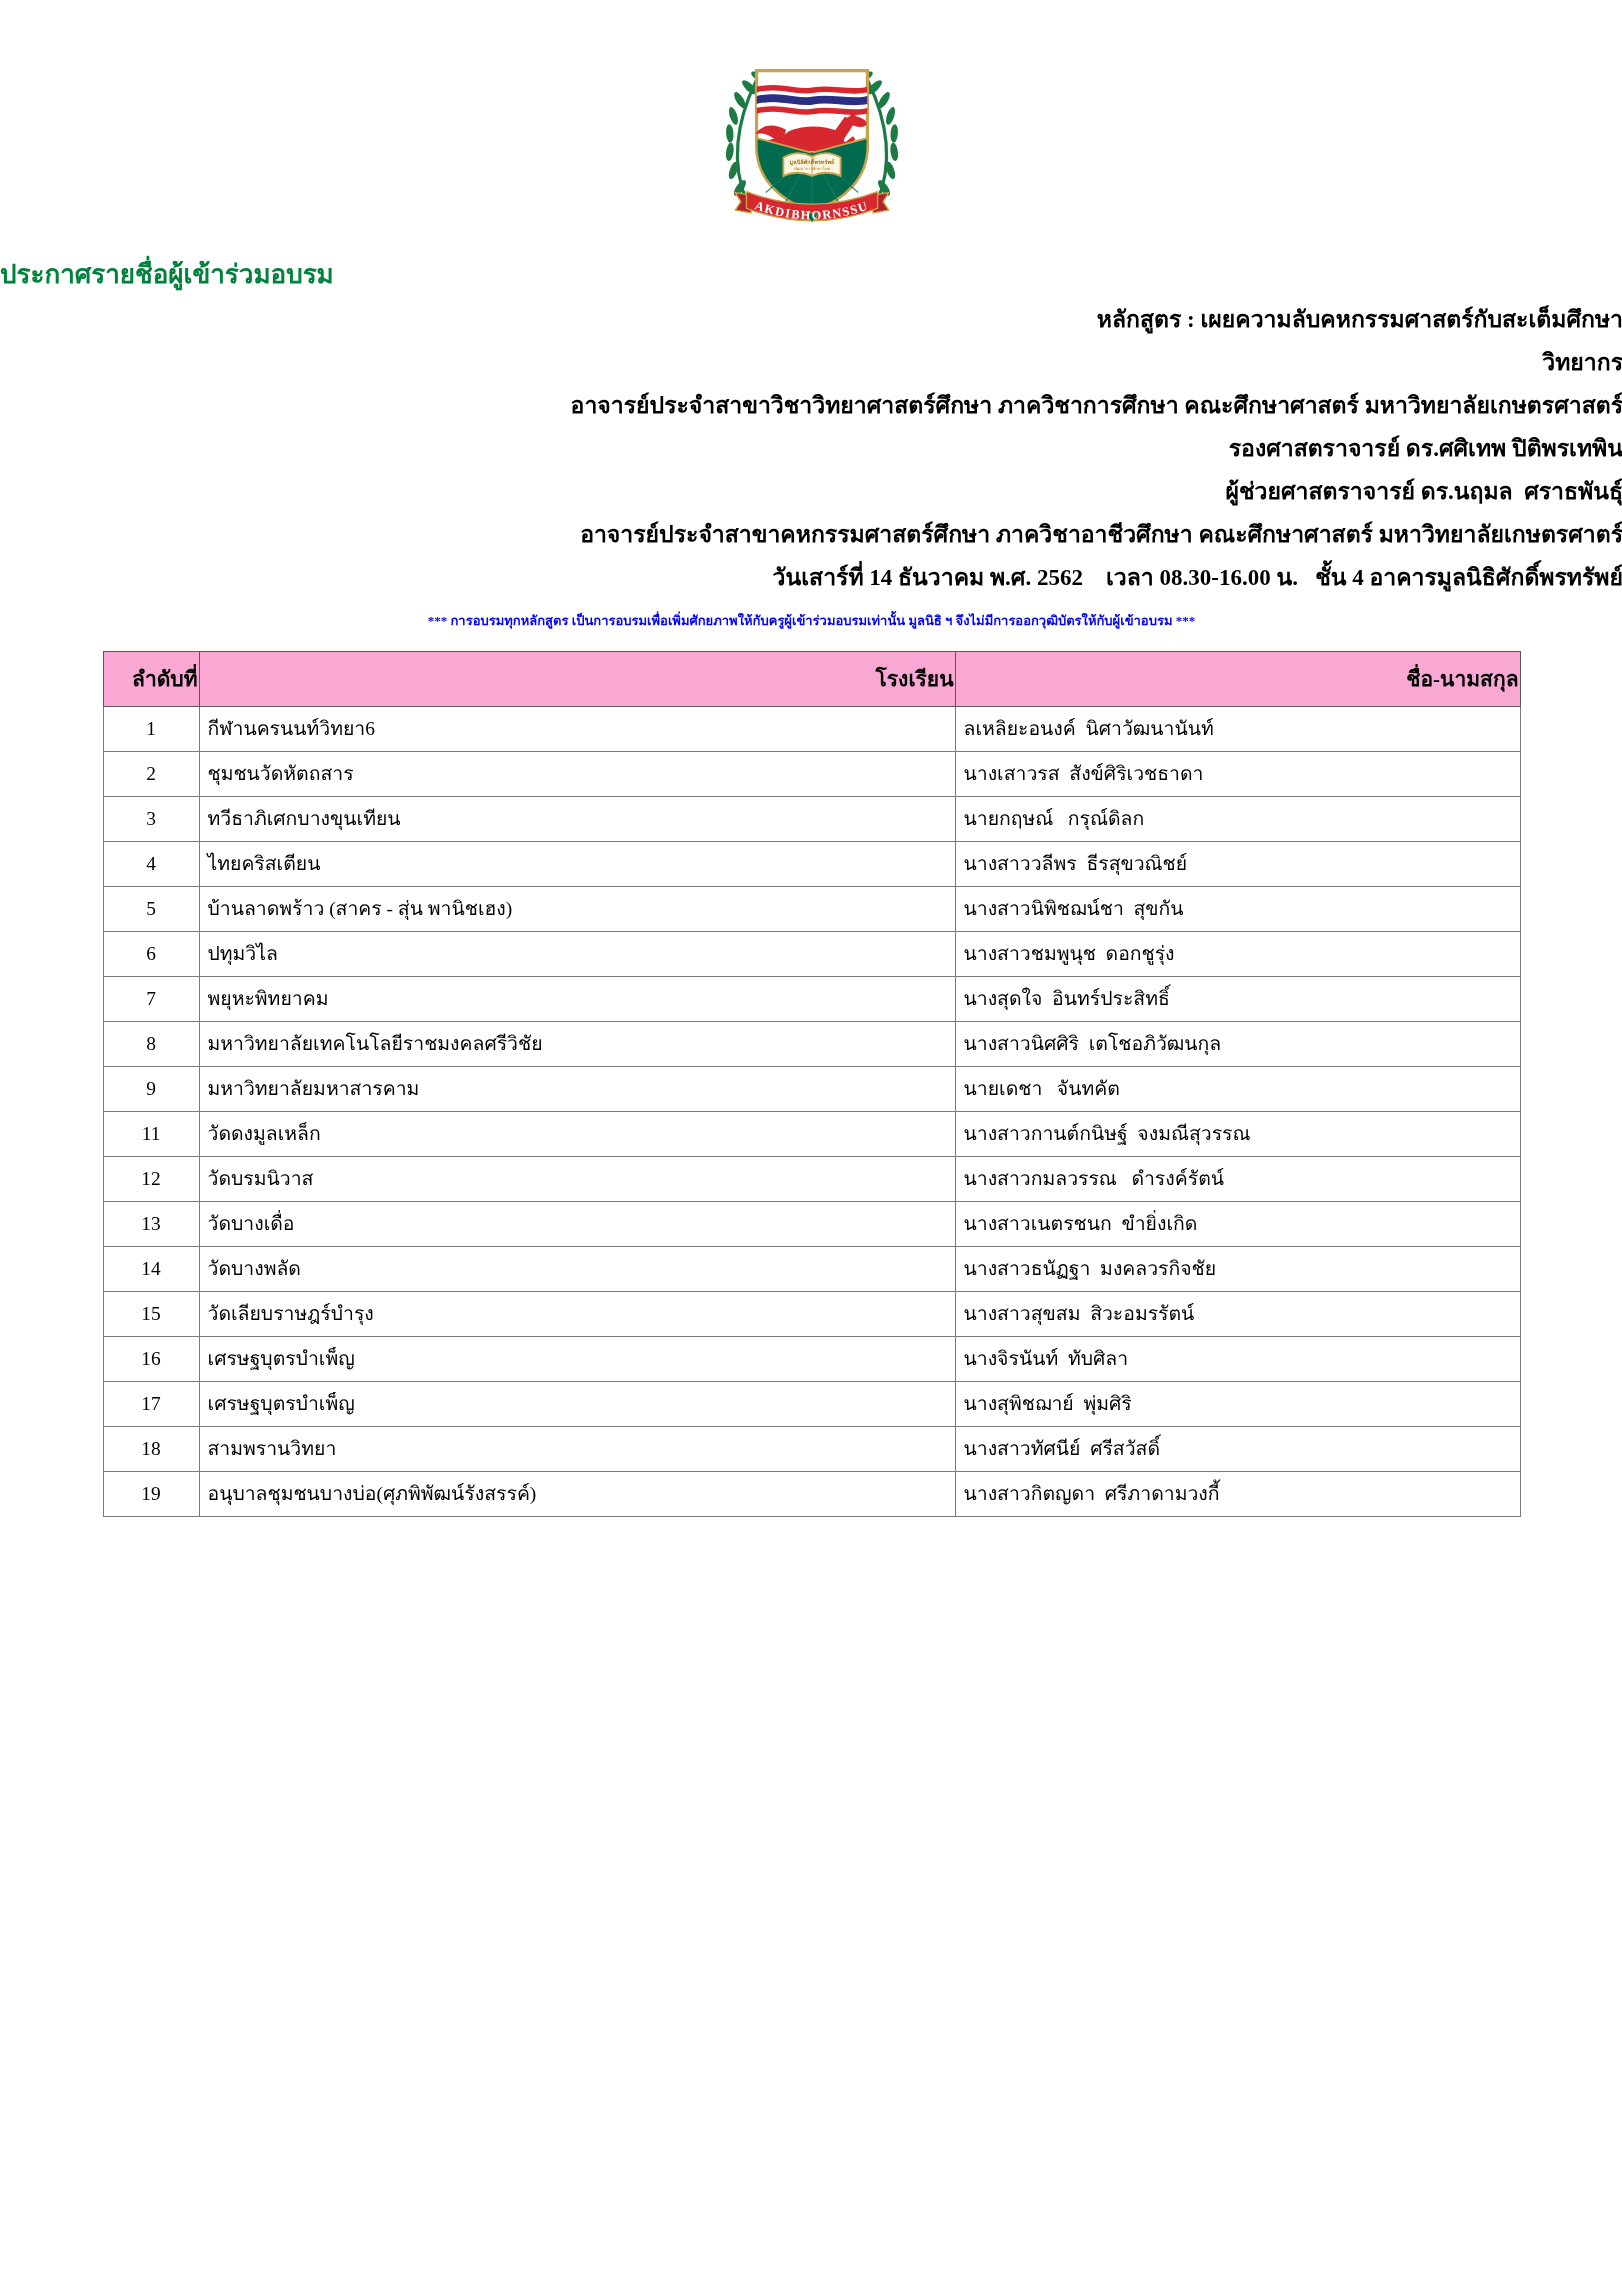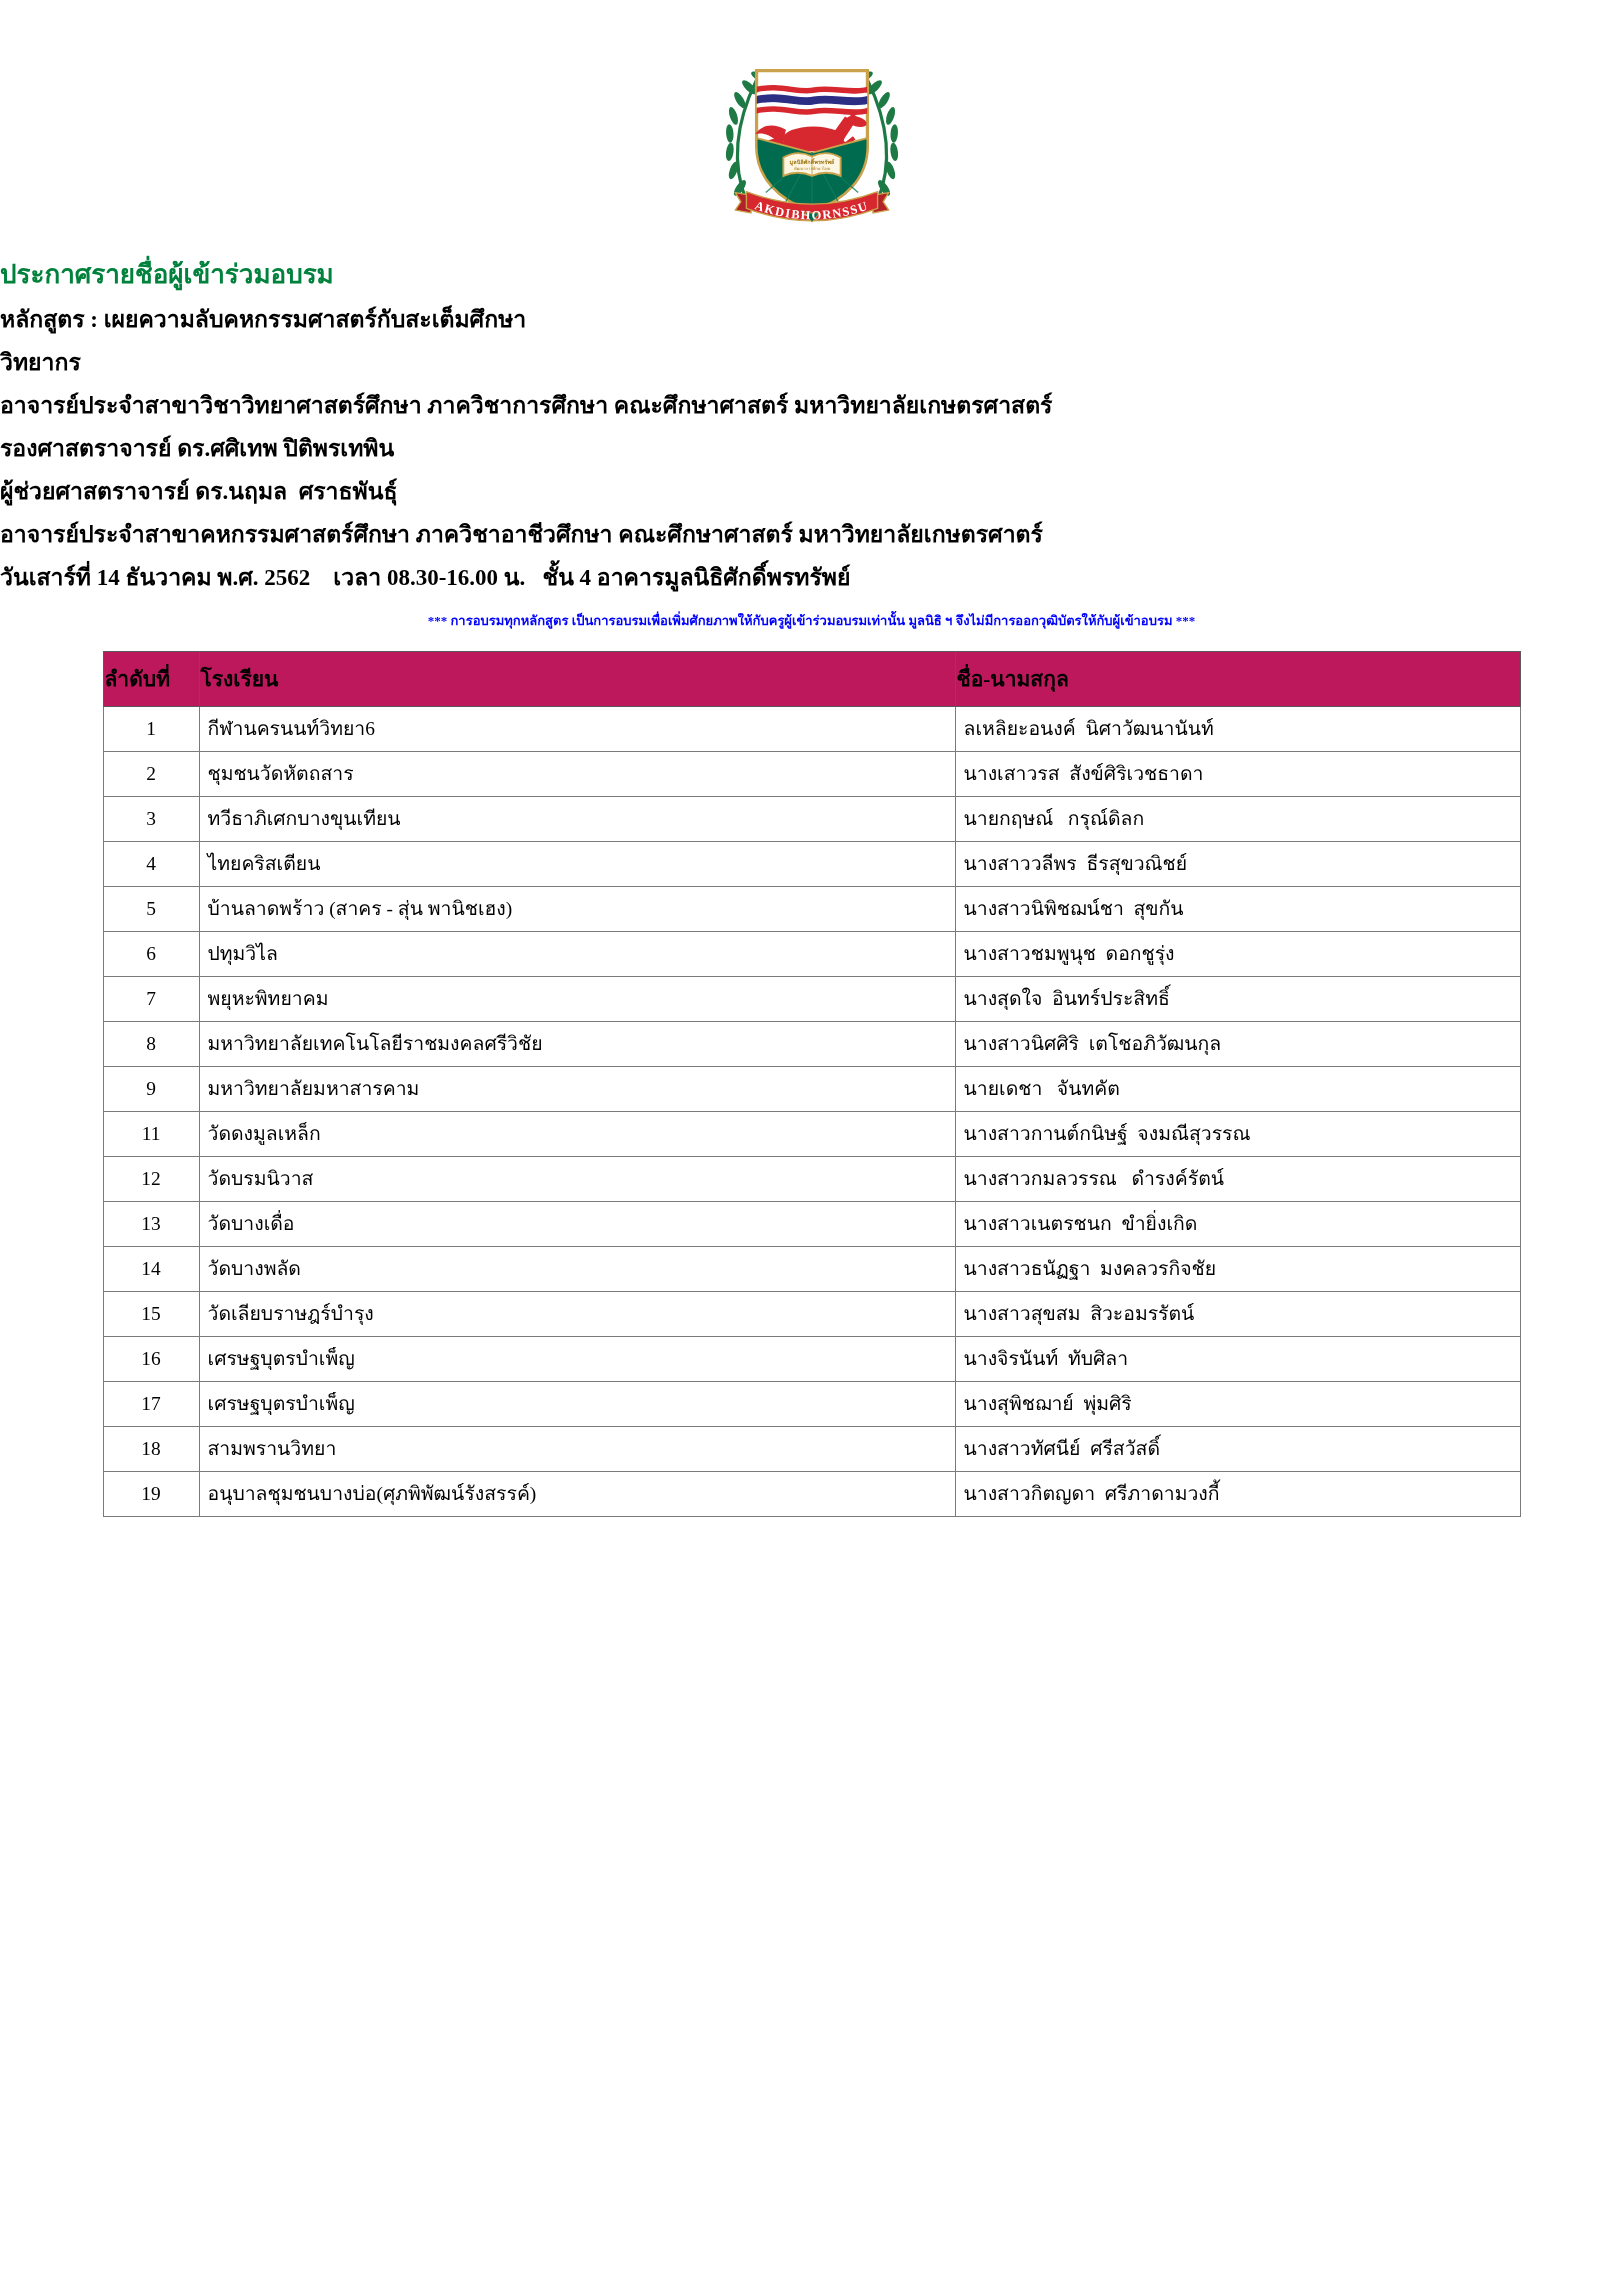--- a/index.html
+++ b/index.html
@@ -12,21 +12,21 @@
     color:#000;
   }
   .logo-wrap{padding-top:54px;text-align:center;}
   .page-title{
     margin-top:9.3px;
     font-size:26px;
     font-weight:bold;
     color:#00813C;
     line-height:32px;
   }
-  .header-lines{margin-top:6.5px;text-align:left;}
+  .header-lines{margin-top:6.5px;text-align:right;}
   .header-line{
     font-size:23px;
     font-weight:bold;
     line-height:43px;
     white-space:pre-wrap;
   }
   .notice{
     margin-top:2.8px;
     text-align:center;
     font-size:13px;
@@ -37,26 +37,26 @@
   }
   table.participants{
     margin:12px auto 0 auto;
     width:1416px;
     border-collapse:collapse;
     table-layout:fixed;
     border:1.9px solid #3f3f3f;
     font-size:19.4px;
   }
   table.participants th{
-    background:#be185d;
+    background:#f9a8d4;
     border:1.4px solid #595959;
     height:52px;
     font-size:21px;
     font-weight:bold;
-    text-align:left;
+    text-align:right;
     vertical-align:middle;
   }
   table.participants td{
     border:0.9px solid #7a7a7a;
     height:42px;
     vertical-align:middle;
     white-space:pre-wrap;
     overflow:hidden;
   }
   td.c0{text-align:center;}

